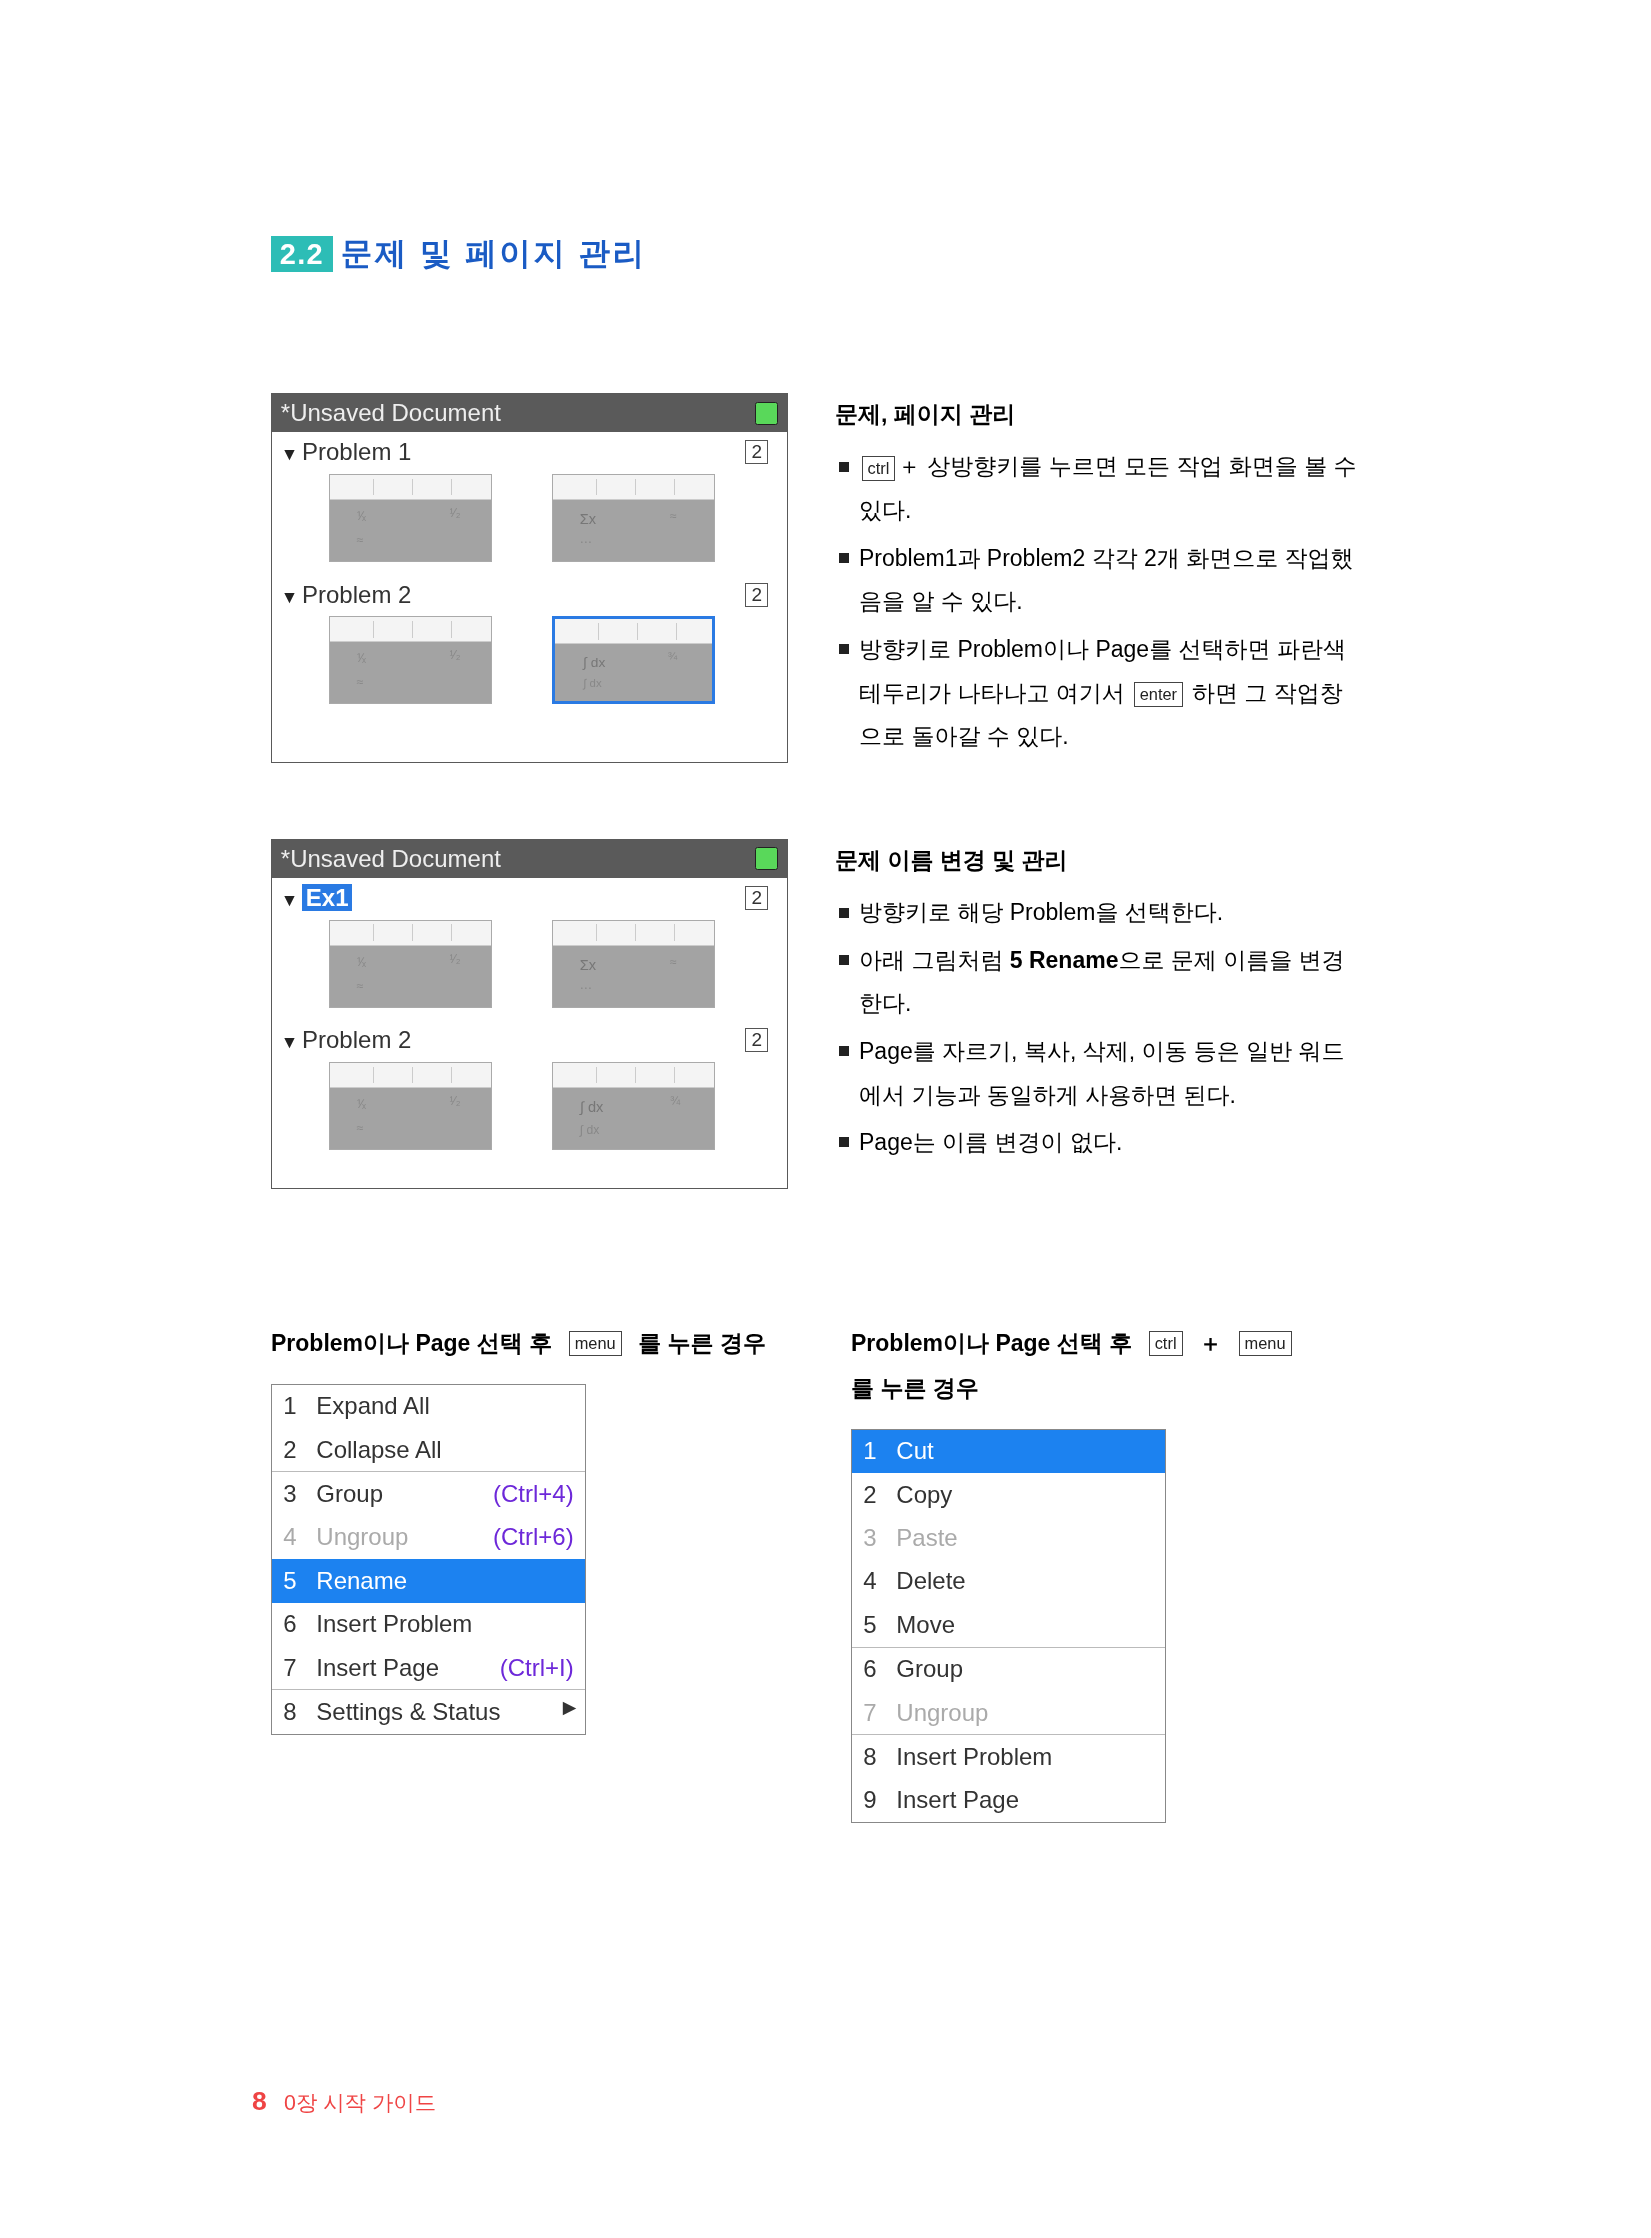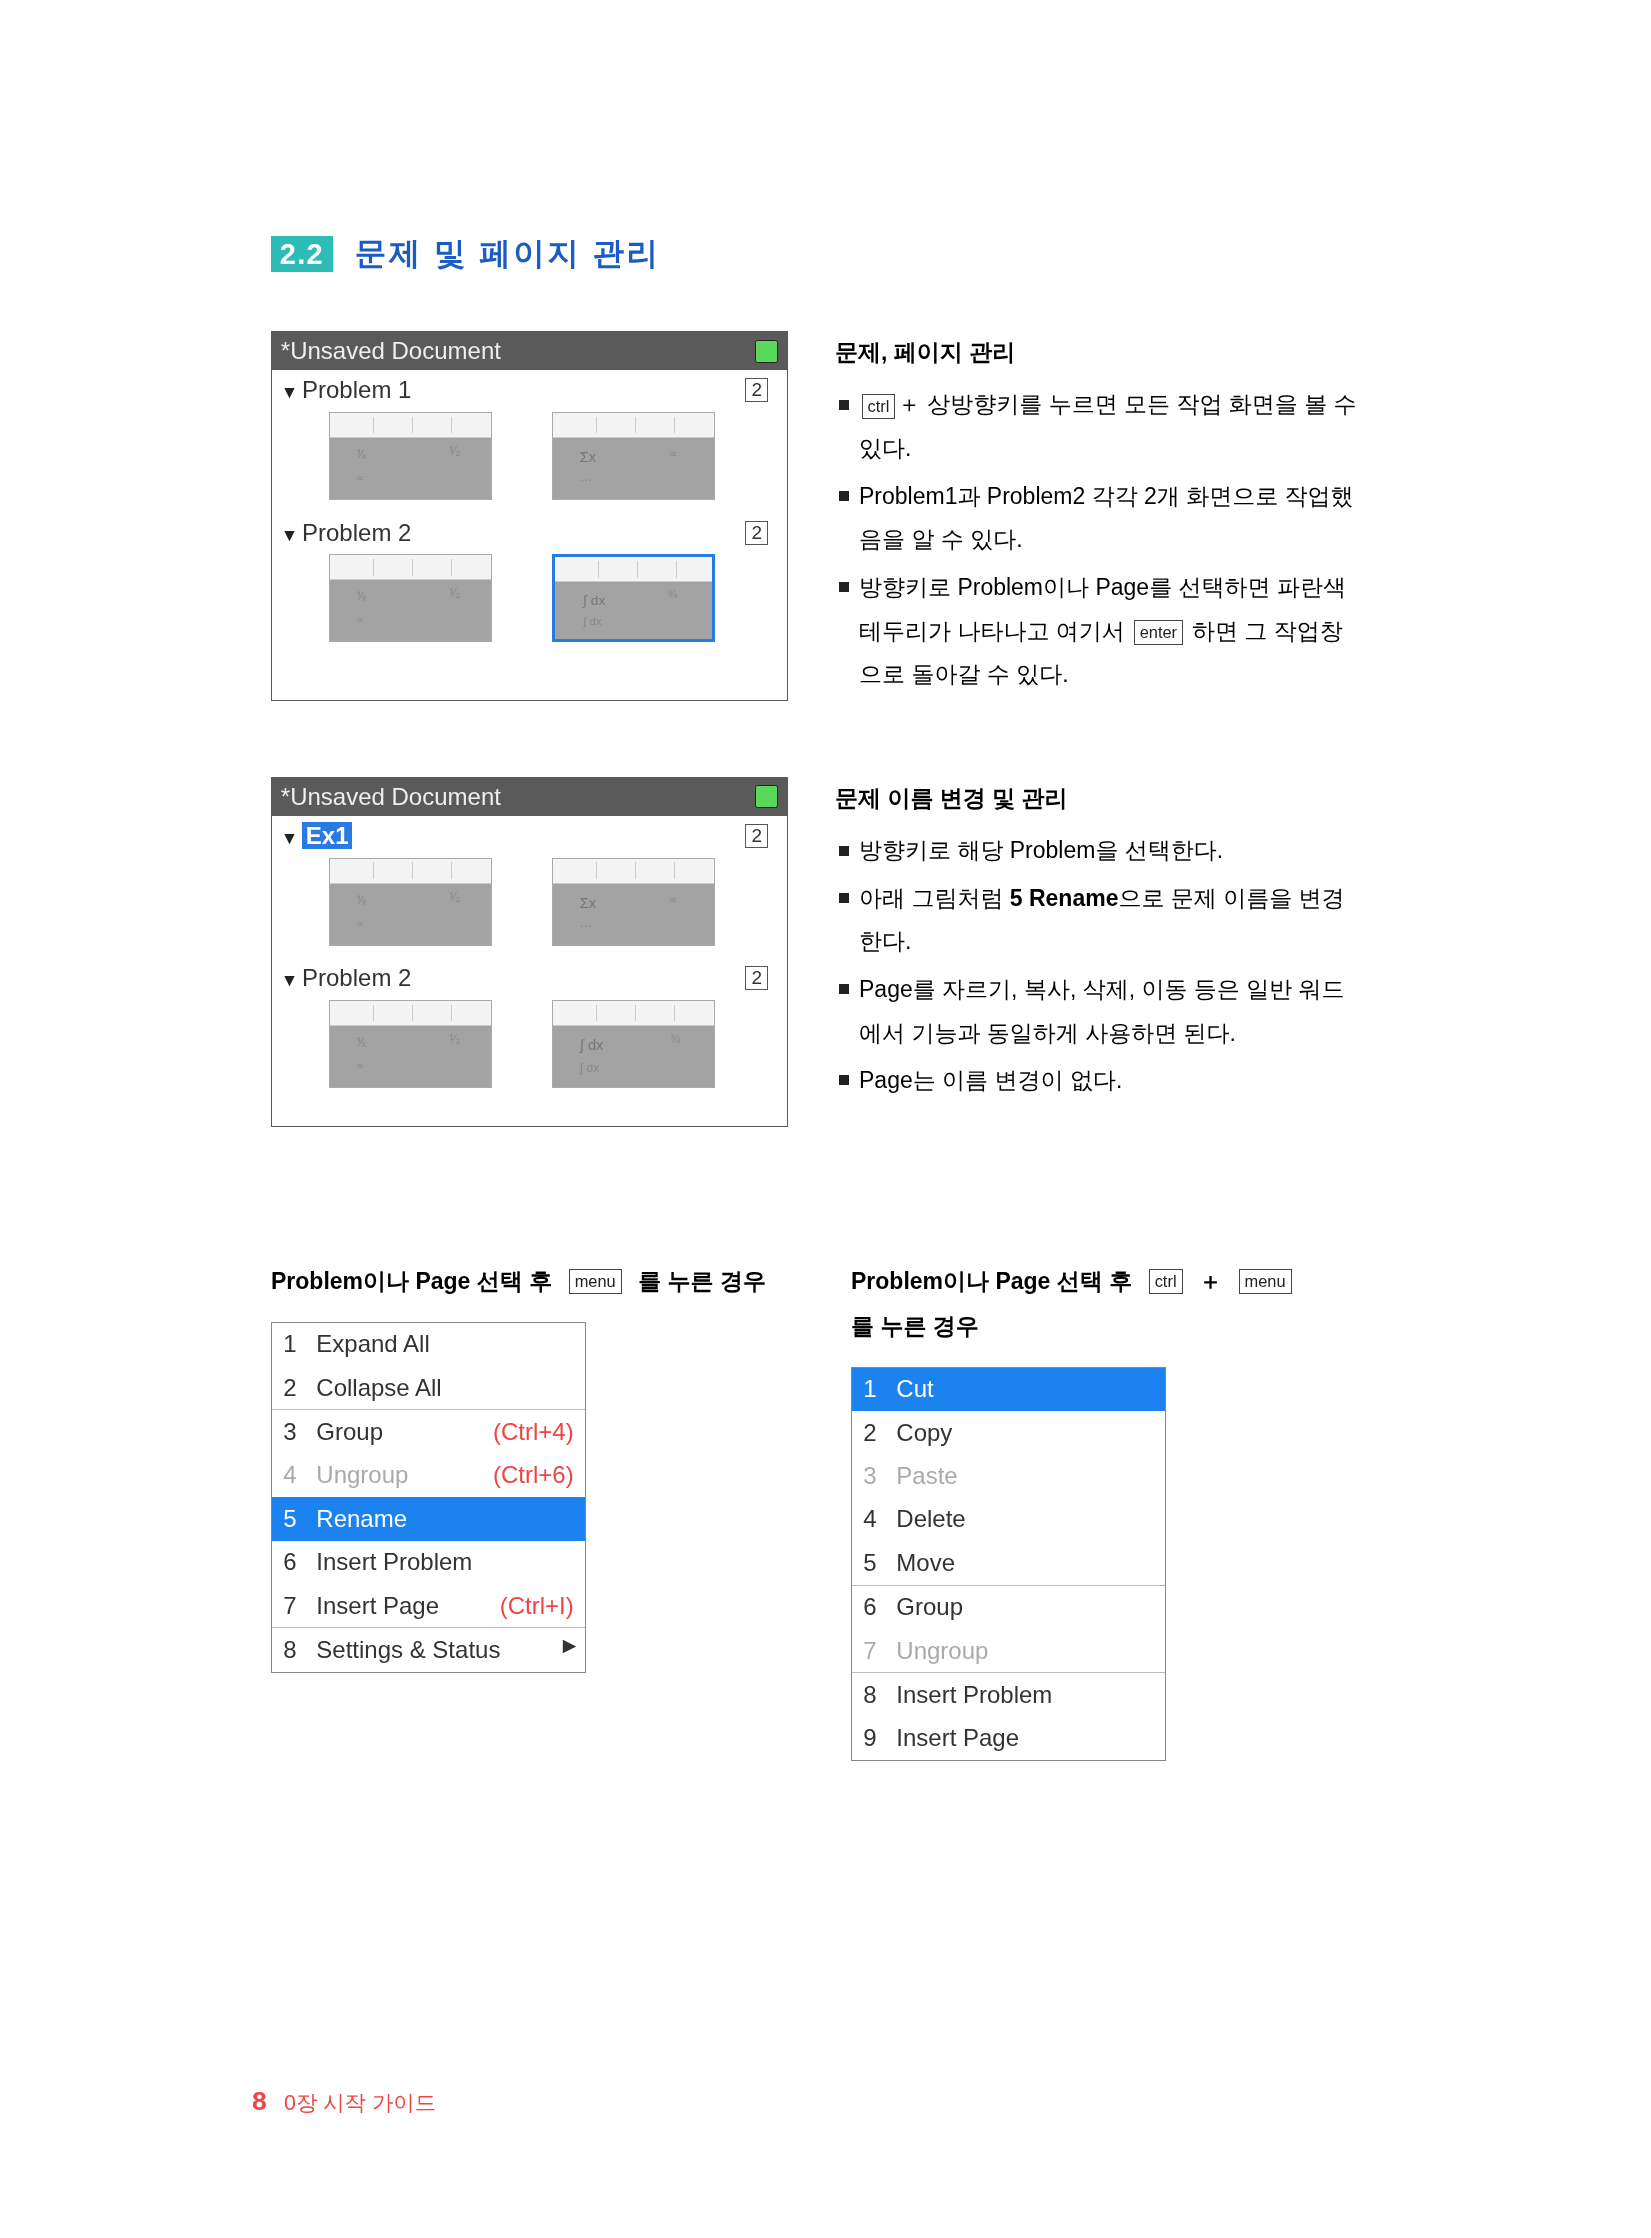--- a/index.html
+++ b/index.html
@@ -13,22 +13,22 @@
   }
   .page {
     position: absolute;
     left: 271px;
     top: 233px;
     width: 1109px;
   }
   .section-head {
     display: flex;
     align-items: center;
-    gap: 22px;
-    margin-bottom: 56px;
+    gap: 8px;
+    margin-bottom: 118px;
   }
   .section-num {
     background: #2dbdb6;
     color: #fff;
     font-weight: 700;
     font-size: 29px;
     padding: 1.3px 8.8px;
     letter-spacing: 1.3px;
   }
   .section-title {
@@ -188,21 +188,21 @@
     line-height: 1.6;
   }
   .menu .mi {
     display: flex;
     padding: 2.5px 11.3px;
     gap: 14px;
     color: #333;
     position: relative;
   }
   .menu .mi .n { width: 19px; }
-  .menu .mi .s { margin-left: auto; color: #ef4444; }
+  .menu .mi .s { margin-left: auto; color: #6d28d9; }
   .menu .mi.disabled { color: #aaa; }
   .menu .mi.sel { background: #1c82f0; color: #fff; }
   .menu .sep {
     height: 0;
     border-top: 1.3px solid #bbb;
     margin: 0;
   }
   .menu .mi .arrow {
     position: absolute;
     right: 8.8px;

